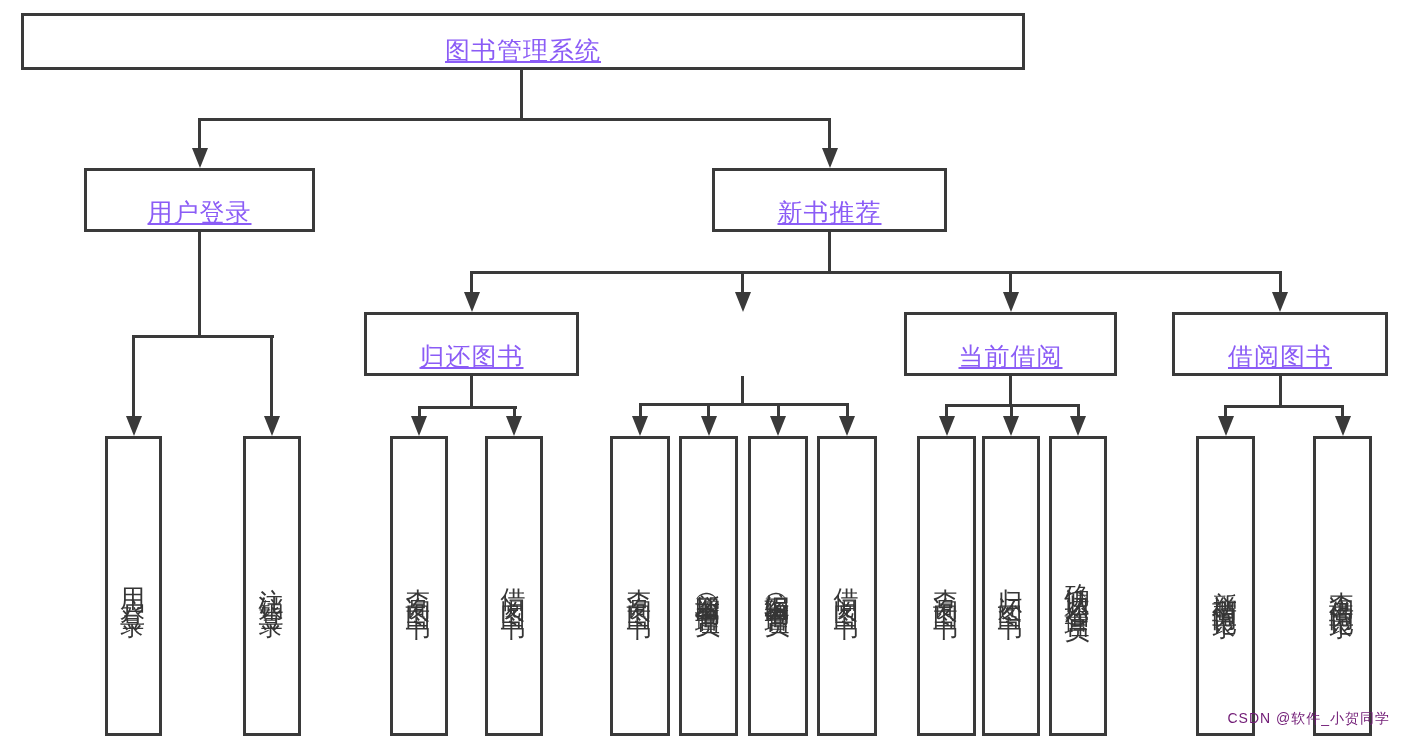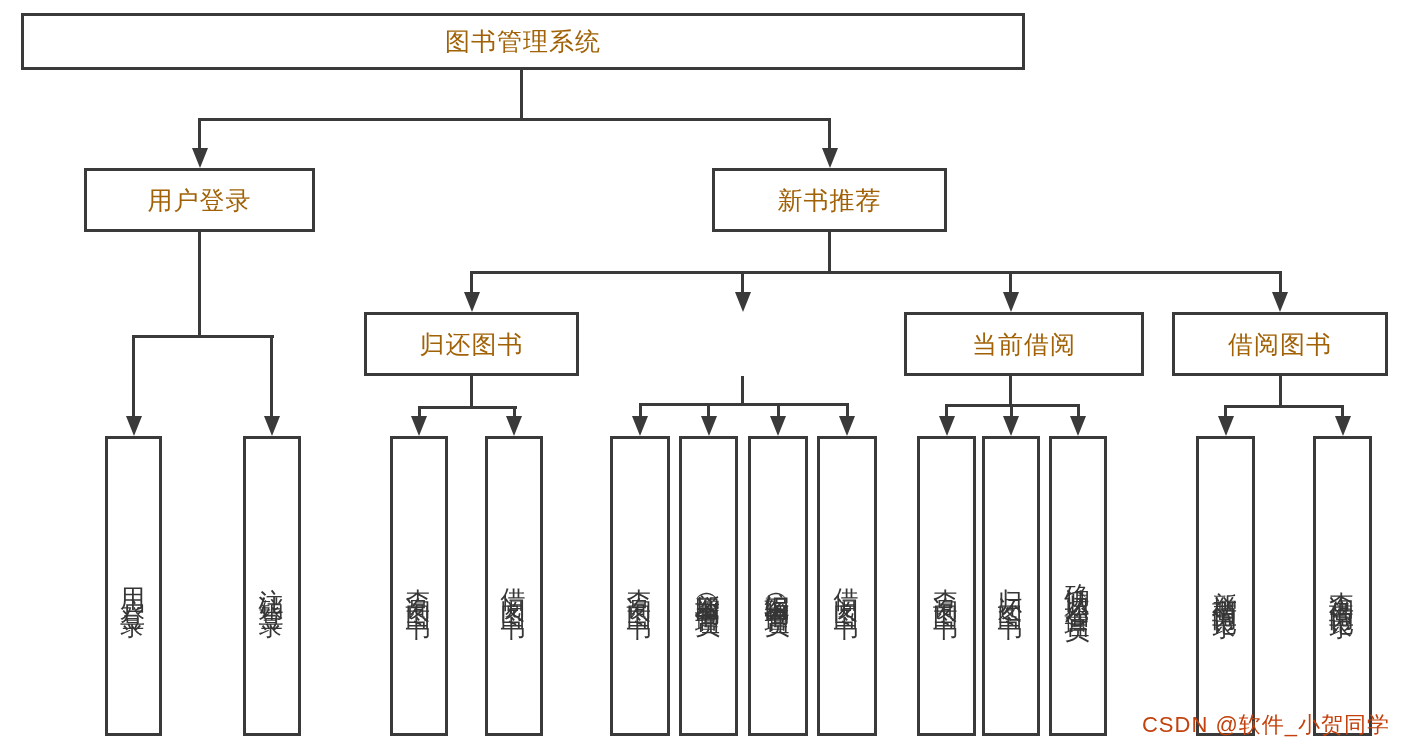--- a/index.html
+++ b/index.html
@@ -9,25 +9,26 @@
     background:#ffffff;
     font-family:"Liberation Sans","DejaVu Sans",sans-serif;
     overflow:hidden;
   }
   
   .node{
     position:absolute;
     box-sizing:border-box;
     border:3px solid #3a3a3a;
     background:#ffffff;
-    display:flex;align-items:center;justify-content:center;
-    color:#a16207;
+    display:flex;align-items:flex-end;justify-content:center;
+    color:#8b5cf6;
     font-size:25px;
     letter-spacing:1px;
     z-index:2;
+    text-decoration:underline;
   }
   
   .vnode{
     position:absolute;
     box-sizing:border-box;
     top:436px;height:300px;
     border:3px solid #3a3a3a;
     background:#ffffff;
     display:flex;align-items:center;justify-content:center;
     color:#363636;
@@ -47,22 +48,22 @@
   .vl{position:absolute;width:3px;background:#3a3a3a;z-index:1;}
   .ar{
     position:absolute;width:0;height:0;z-index:1;
     border-left:8px solid transparent;
     border-right:8px solid transparent;
     border-top:20px solid #3a3a3a;
   }
   .watermark{
     position:absolute;
     top:710px;right:15px;
-    font-size:22px;
-    color:#c2410c;
+    font-size:14px;
+    color:#701a75;
     letter-spacing:1px;
     z-index:3;
     white-space:nowrap;
   }
 </style>
 </head>
 <body>
 
 <div class="canvas">
 
@@ -132,21 +133,21 @@
   <div class="node" style="left:84px;top:168px;width:231px;height:64px">
     <span>用户登录</span>
   </div>
   <div class="node" style="left:712px;top:168px;width:235px;height:64px">
     <span>新书推荐</span>
   </div>
 
   <div class="node" style="left:364px;top:312px;width:215px;height:64px">
     <span>归还图书</span>
   </div>
-  <div class="node" style="left:904px;top:312px;width:240px;height:64px">
+  <div class="node" style="left:904px;top:312px;width:213px;height:64px">
     <span>当前借阅</span>
   </div>
   <div class="node" style="left:1172px;top:312px;width:216px;height:64px">
     <span>借阅图书</span>
   </div>
 
   <div class="vnode sp-wide" style="left:105px;width:57px">
     <span>用户登录</span>
   </div>
   <div class="vnode sp-wide" style="left:243px;width:58px">

